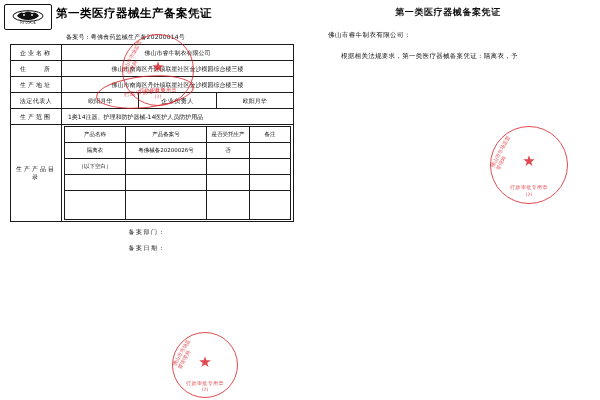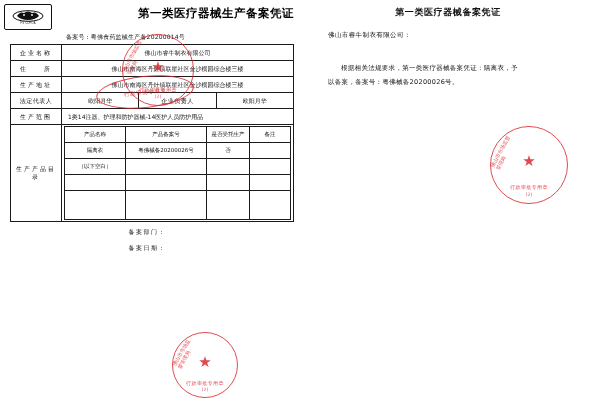--- a/index.html
+++ b/index.html
@@ -53,21 +53,21 @@
   .logo-mark svg { display: block; }
   .logo-text {
     font-size: 2.6px;
     letter-spacing: .3px;
     color: #111;
     line-height: 1;
     margin-top: 1px;
   }
   .left-title {
     flex: 1;
-    text-align: right;
+    text-align: left;
     font-family: "DejaVu Sans", sans-serif;
     font-size: 11.5px;
     font-weight: bold;
     color: #000;
     letter-spacing: .5px;
     padding-top: 2px;
   }
   .rec-no {
     font-size: 6px;
     color: #111;
@@ -154,21 +154,21 @@
     font-weight: bold;
     color: #111;
     letter-spacing: .6px;
     margin-bottom: 12px;
   }
   .r-company {
     font-size: 6.5px;
     font-family: "DejaVu Sans", sans-serif;
     color: #111;
     letter-spacing: .4px;
-    margin: 0 0 22px 14px;
+    margin: 0 0 10px 14px;
   }
   .r-body {
     font-size: 6.5px;
     font-family: "DejaVu Sans", sans-serif;
     color: #111;
     letter-spacing: .3px;
     line-height: 2.1;
     margin-left: 14px;
     margin-right: 4px;
   }
@@ -366,21 +366,20 @@
       <div class="bottom-line">行政审批专用章</div>
       <div class="bottom-num">(2)</div>
     </div>
 
   </div>
 
   <div class="right-cert">
     <div class="right-title">第一类医疗器械备案凭证</div>
     <div class="r-company">佛山市睿牛制衣有限公司：</div>
     <div class="r-body r-indent">根据相关法规要求，第一类医疗器械备案凭证：隔离衣，予</div>
-    <div class="r-body">以备案，备案号：粤佛械备20200026号。</div>
 
     <div class="stamp" style="left:190px; top:126px; width:78px; height:78px;">
       <div class="ring-text">
         <span style="transform:rotate(-62deg) translate(-50%,-50%) translateY(-29px)">佛山市市场监督管理局</span>
       </div>
       <div class="star">★</div>
       <div class="bottom-line">行政审批专用章</div>
       <div class="bottom-num">(2)</div>
     </div>
   </div>

